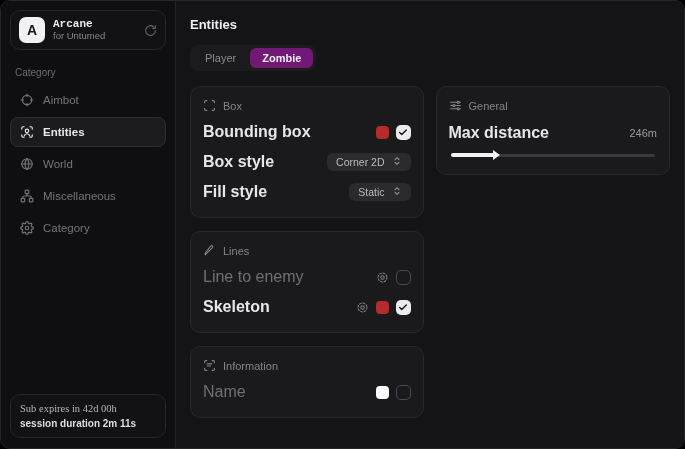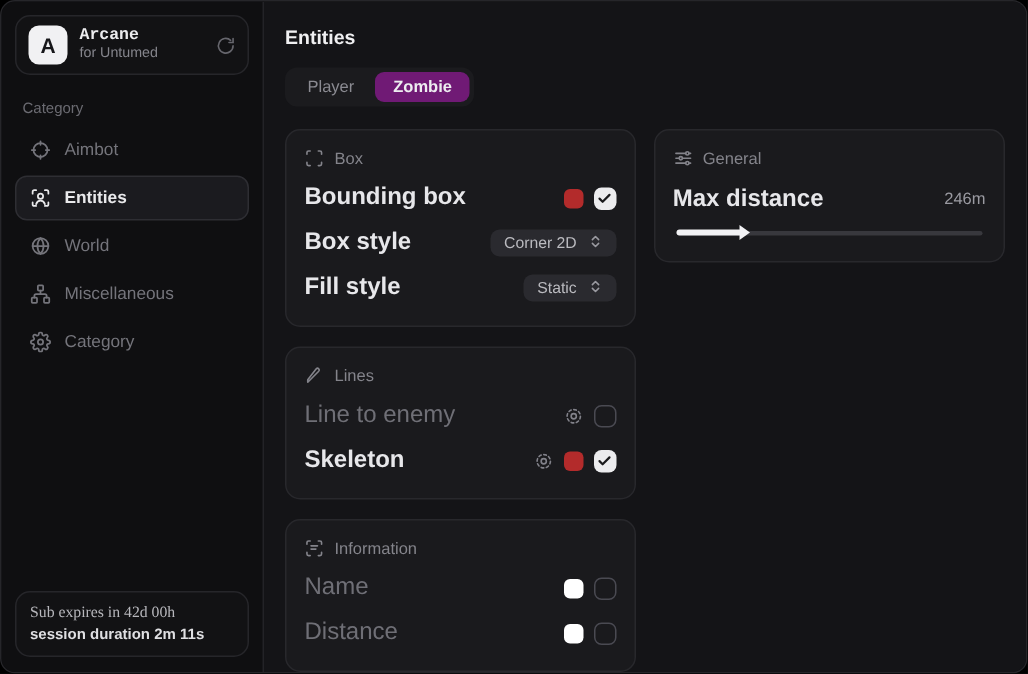--- a/index.html
+++ b/index.html
@@ -276,27 +276,20 @@
             </span>
             <span>Information</span>
           </div>
           <div class="row dim">
             <span class="row-label">Name</span>
             <span class="controls">
               <span class="swatch" style="background: rgb(255, 255, 255);"></span>
               <span class="checkbox unchecked"></span>
             </span>
           </div>
-          <div class="row dim">
-            <span class="row-label">Distance</span>
-            <span class="controls">
-              <span class="swatch" style="background: rgb(255, 255, 255);"></span>
-              <span class="checkbox unchecked"></span>
-            </span>
-          </div>
         </div>
 
       </div>
 
       <div class="col-right">
 
         <div class="card">
           <div class="card-header">
             <span>
               <svg width="13" height="13" viewBox="0 0 24 24" fill="none" stroke="currentColor" stroke-width="2" stroke-linecap="round">

